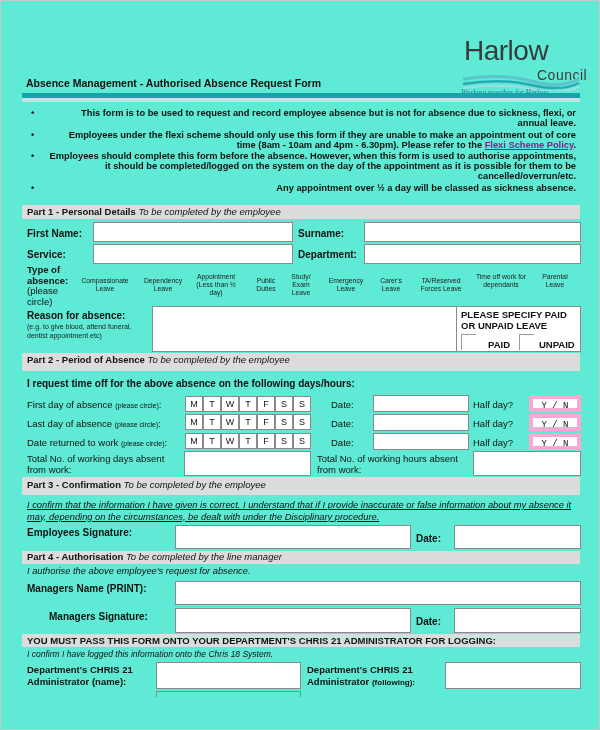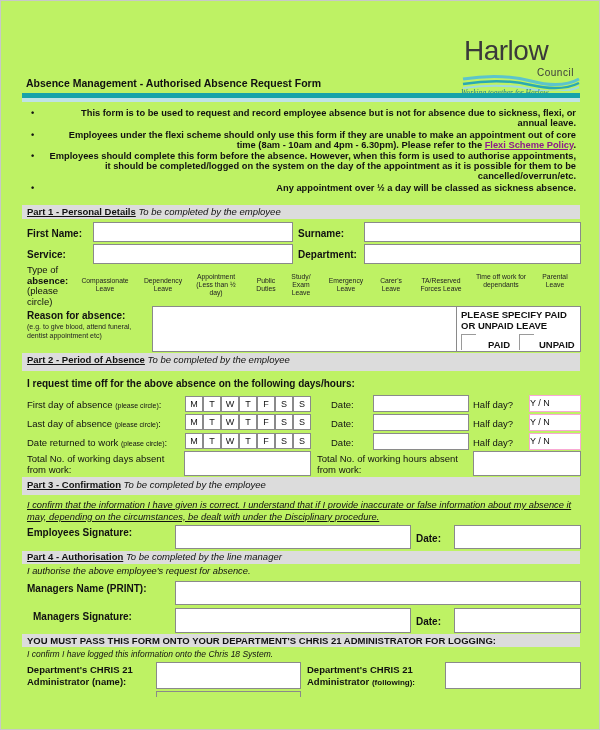--- a/index.html
+++ b/index.html
@@ -1,39 +1,39 @@
 <!DOCTYPE html>
 <html><head>
 <meta charset="utf-8">
 <style>
   * { box-sizing: border-box; margin: 0; padding: 0; }
   html, body { width: 600px; height: 730px; background: #ffffff; overflow: hidden; }
   body { font-family: "Liberation Sans", sans-serif; color: #111; position: relative; }
-  .page { position: absolute; left: 0; top: 0; width: 600px; height: 730px; border: 1px solid #c8c8c8; background: #bef264; }
+  .page { position: absolute; left: 0; top: 0; width: 600px; height: 730px; border: 1px solid #c8c8c8; background: #5eead4; }
   .abs { position: absolute; }
   .box { position: absolute; border: 1px solid #8a8a8a; background: #fff; }
   .lbl { position: absolute; font-size: 10px; font-weight: bold; white-space: nowrap; }
   .lbl-n { position: absolute; font-size: 9.5px; white-space: nowrap; }
   .tiny { font-size: 7px; font-weight: normal; }
   .band { position: absolute; left: 21px; width: 558px; background: #dcdcdc; font-size: 9.5px; padding-left: 5px; }
-  .band b { font-weight: bold; text-decoration: underline; }
+  .band b { font-weight: bold; }
   .band i { font-style: italic; font-weight: normal; }
   .logo-harlow { position: absolute; left: 463px; top: 34px; font-size: 28px; color: #3a3a3a; letter-spacing: -0.5px; font-family: "Liberation Sans", sans-serif; }
-  .logo-council { position: absolute; left: 536px; top: 66px; font-size: 10px; color: #3a3a3a; letter-spacing: 0.5px; }
+  .logo-council { position: absolute; left: 536px; top: 66px; font-size: 14px; color: #3a3a3a; letter-spacing: 0.5px; }
   .logo-tag { position: absolute; left: 460px; top: 87px; font-size: 7.5px; color: #1e7b8c; font-style: italic; font-family: "Liberation Serif", serif; white-space: nowrap; }
   .title { position: absolute; left: 25px; top: 76px; font-size: 10.5px; font-weight: bold; }
   .bar1 { position: absolute; left: 21px; top: 92px; width: 558px; height: 5px; background: #16a3a9; }
   .bar2 { position: absolute; left: 21px; top: 97px; width: 558px; height: 4px; background: #bfe3e6; }
   .bullets { position: absolute; left: 30px; top: 107px; width: 545px; font-size: 9.3px; font-weight: bold; line-height: 10px; text-align: right; }
   .bullets li { list-style: none; position: relative; padding-left: 18px; margin-bottom: 1.5px; }
   .bullets li::before { content: "•"; position: absolute; left: 0; top: 0; }
   .link { color: #8b1a8b; text-decoration: underline; }
   .absence-type { position: absolute; font-size: 6.8px; text-align: center; line-height: 8px; color: #222; }
   .day { position: absolute; width: 18px; height: 16px; border: 1px solid #8a8a8a; font-size: 9px; text-align: center; line-height: 14px; background: #fff; }
-  .yn { position: absolute; width: 52px; height: 17px; border: 1px solid #f9a8d4; font-size: 9px; line-height: 15px; background: #fff; }
+  .yn { position: absolute; width: 52px; height: 17px; border: 4px solid #f9a8d4; font-size: 9px; text-align: center; line-height: 15px; background: #fff; font-family: Liberation Mono, monospace; }
   .ital { position: absolute; font-size: 9.3px; font-style: italic; line-height: 11.5px; }
   .chk { position: absolute; width: 15px; height: 16px; border-left: 1px solid #9a9a9a; border-top: 1px solid #9a9a9a; }
 </style>
 </head>
 <body>
 
 <div class="page">
 
   <div class="logo-harlow">Harlow</div>
   <div class="logo-council">Council</div>
@@ -63,21 +63,21 @@
   <div class="box" style="left:92px;top:221px;width:200px;height:20px;"></div>
   <div class="lbl" style="left:297px;top:227px;">Surname:</div>
   <div class="box" style="left:363px;top:221px;width:217px;height:20px;"></div>
 
   <div class="lbl" style="left:26px;top:248px;">Service:</div>
   <div class="box" style="left:92px;top:243px;width:200px;height:20px;"></div>
   <div class="lbl" style="left:297px;top:248px;">Department:</div>
   <div class="box" style="left:363px;top:243px;width:217px;height:20px;"></div>
 
   <div class="abs" style="left:26px;top:264px;font-size:9.5px;line-height:10.5px;">
-    <div style="font-weight:normal;">Type of</div>
+    <div style="font-weight:bold;">Type of</div>
     <div style="font-weight:bold;">absence:</div>
     <div>(please</div>
     <div>circle)</div>
   </div>
 
   <div class="absence-type" style="left:76px;top:276px;width:56px;">Compassionate Leave</div>
   <div class="absence-type" style="left:138px;top:276px;width:48px;">Dependency Leave</div>
   <div class="absence-type" style="left:192px;top:272px;width:46px;">Appointment (Less than ½ day)</div>
   <div class="absence-type" style="left:250px;top:276px;width:30px;">Public Duties</div>
   <div class="absence-type" style="left:286px;top:272px;width:28px;">Study/ Exam Leave</div>
@@ -155,21 +155,21 @@
   <div class="box" style="left:174px;top:524px;width:236px;height:24px;"></div>
   <div class="lbl" style="left:415px;top:532px;">Date:</div>
   <div class="box" style="left:453px;top:524px;width:127px;height:24px;"></div>
 
   <div class="band" style="top:550px;height:13px;line-height:12px;">
     <b>Part 4  - Authorisation</b> <i>To be completed by the line manager</i>
   </div>
   <div class="ital" style="left:26px;top:565px;">I authorise the above employee's request for absence.</div>
   <div class="lbl" style="left:26px;top:582px;">Managers Name (PRINT):</div>
   <div class="box" style="left:174px;top:580px;width:406px;height:24px;"></div>
-  <div class="lbl" style="left:16px;top:610px;padding-left:16px;">Managers Signature:</div>
+  <div class="lbl" style="left:32px;top:610px;padding-left:16px;">Managers Signature:</div>
   <div class="box" style="left:174px;top:607px;width:236px;height:25px;"></div>
   <div class="lbl" style="left:415px;top:615px;">Date:</div>
   <div class="box" style="left:453px;top:607px;width:127px;height:25px;"></div>
 
   <div class="band" style="top:633px;height:13px;line-height:13px;font-weight:bold;font-size:9.5px;">YOU MUST PASS THIS FORM ONTO YOUR DEPARTMENT'S CHRIS 21 ADMINISTRATOR FOR LOGGING:</div>
   <div class="ital" style="left:26px;top:648px;font-size:8.5px;">I confirm I have logged this information onto the Chris 18 System.</div>
   <div class="abs" style="left:26px;top:663px;font-size:9.5px;font-weight:bold;line-height:12px;">
     <div>Department's CHRIS 21</div>
     <div>Administrator (name):</div>
   </div>

